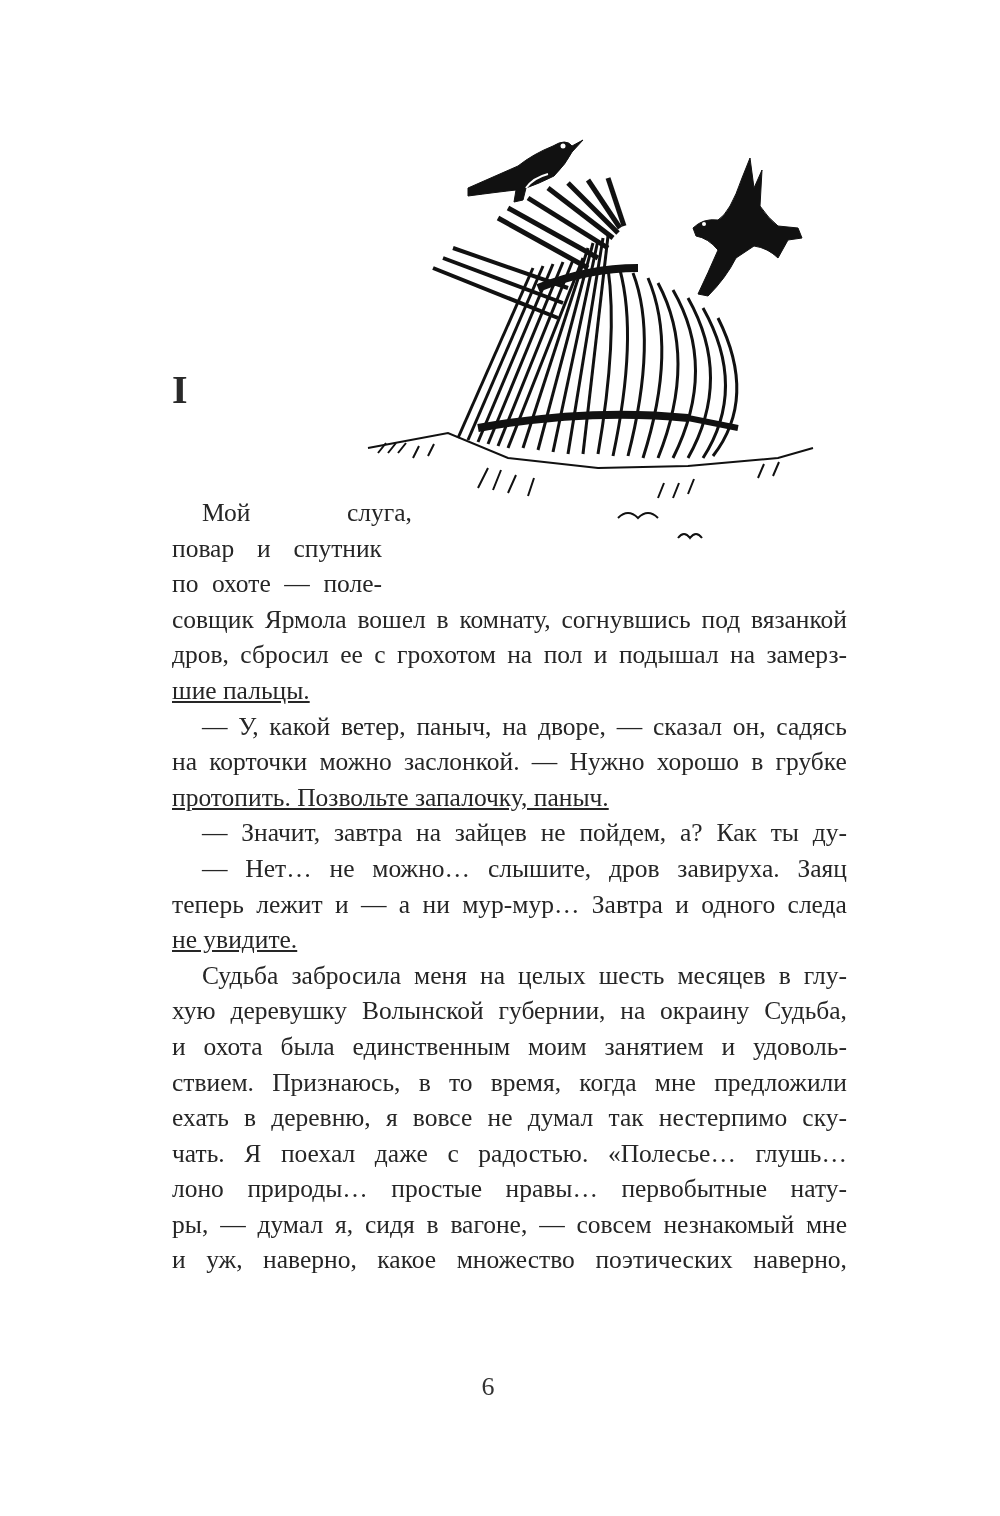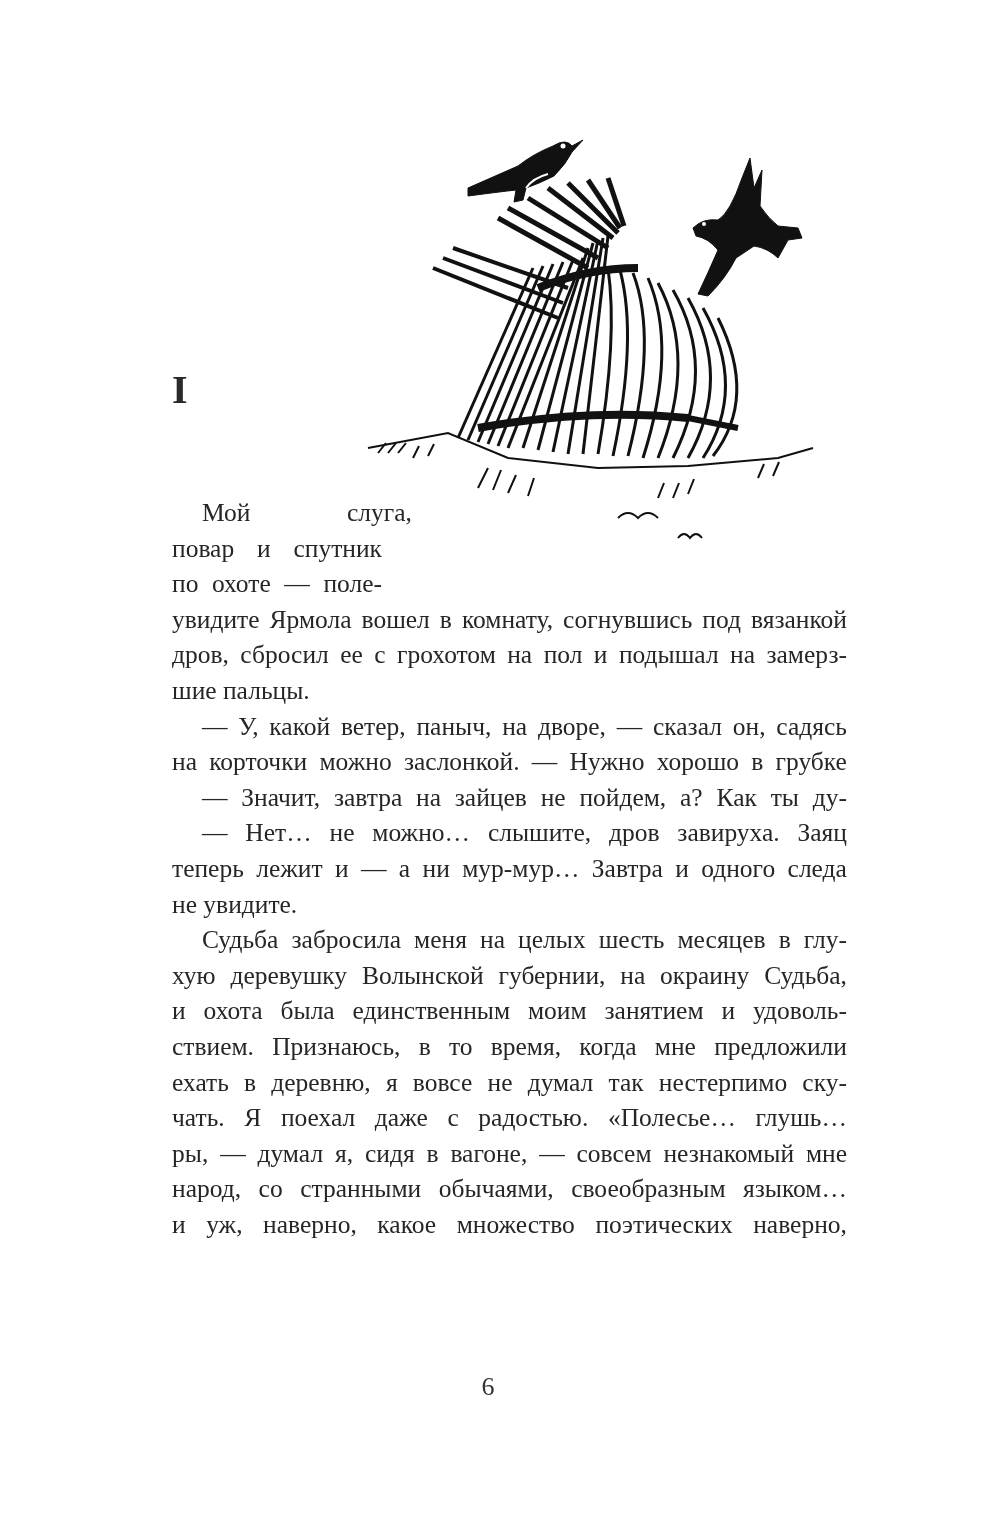--- a/index.html
+++ b/index.html
@@ -4,21 +4,21 @@
 <style>
   html, body { margin: 0; padding: 0; background: #ffffff; }
   body { width: 1000px; height: 1516px; position: relative; overflow: hidden;
          font-family: "DejaVu Serif", "Liberation Serif", serif; color: #222; }
   .chapter-num { position: absolute; left: 172px; top: 366px; font-size: 40px; font-weight: bold;
                  font-family: "Liberation Serif", serif; color: #2a2a2a; }
   .illustration { position: absolute; left: 358px; top: 118px; width: 460px; height: 450px; }
   .text-block { position: absolute; left: 172px; top: 495px; width: 675px;
                 font-family: "Liberation Serif", serif; font-size: 25.5px; line-height: 35.6px; color: #262626; }
   .line { white-space: nowrap; display: flex; justify-content: space-between; height: 35.6px; }
-  .line.last { justify-content: flex-start; }
+  .line.last { justify-content: flex-start; text-decoration: underline; }
   .line.indent { padding-left: 30px; }
   .line span.w { display: inline-block; }
   .narrow { width: 210px; }
   .page-num { position: absolute; left: 0; width: 976px; text-align: center; top: 1372px;
               font-family: "Liberation Serif", serif; font-size: 26px; color: #333; }
 </style>
 </head>
 <body>
 
 <div class="chapter-num">I</div>
@@ -95,21 +95,21 @@
       <span class="w">и</span>
       <span class="w">спутник</span>
     </div>
   <div class="line narrow">
       <span class="w">по</span>
       <span class="w">охоте</span>
       <span class="w">—</span>
       <span class="w">поле-</span>
     </div>
   <div class="line">
-      <span class="w">увидите</span>
+      <span class="w">совщик</span>
       <span class="w">Ярмола</span>
       <span class="w">вошел</span>
       <span class="w">в</span>
       <span class="w">комнату,</span>
       <span class="w">согнувшись</span>
       <span class="w">под</span>
       <span class="w">вязанкой</span>
     </div>
   <div class="line">
       <span class="w">дров,</span>
@@ -142,20 +142,21 @@
       <span class="w">на</span>
       <span class="w">корточки</span>
       <span class="w">можно</span>
       <span class="w">заслонкой.</span>
       <span class="w">—</span>
       <span class="w">Нужно</span>
       <span class="w">хорошо</span>
       <span class="w">в</span>
       <span class="w">грубке</span>
     </div>
+  <div class="line last">протопить. Позвольте запалочку, паныч.</div>
   <div class="line indent">
       <span class="w">—</span>
       <span class="w">Значит,</span>
       <span class="w">завтра</span>
       <span class="w">на</span>
       <span class="w">зайцев</span>
       <span class="w">не</span>
       <span class="w">пойдем,</span>
       <span class="w">а?</span>
       <span class="w">Как</span>
@@ -242,39 +243,39 @@
       <span class="w">чать.</span>
       <span class="w">Я</span>
       <span class="w">поехал</span>
       <span class="w">даже</span>
       <span class="w">с</span>
       <span class="w">радостью.</span>
       <span class="w">«Полесье…</span>
       <span class="w">глушь…</span>
     </div>
   <div class="line">
+      <span class="w">лоно</span>
+      <span class="w">природы…</span>
+      <span class="w">простые</span>
+      <span class="w">нравы…</span>
+      <span class="w">первобытные</span>
+      <span class="w">нату-</span>
+    </div>
+  <div class="line">
       <span class="w">ры,</span>
       <span class="w">—</span>
       <span class="w">думал</span>
       <span class="w">я,</span>
       <span class="w">сидя</span>
       <span class="w">в</span>
       <span class="w">вагоне,</span>
       <span class="w">—</span>
       <span class="w">совсем</span>
       <span class="w">незнакомый</span>
       <span class="w">мне</span>
-    </div>
-  <div class="line">
-      <span class="w">народ,</span>
-      <span class="w">со</span>
-      <span class="w">странными</span>
-      <span class="w">обычаями,</span>
-      <span class="w">своеобразным</span>
-      <span class="w">языком…</span>
     </div>
   <div class="line">
       <span class="w">и</span>
       <span class="w">уж,</span>
       <span class="w">наверно,</span>
       <span class="w">какое</span>
       <span class="w">множество</span>
       <span class="w">поэтических</span>
       <span class="w">наверно,</span>
     </div>

